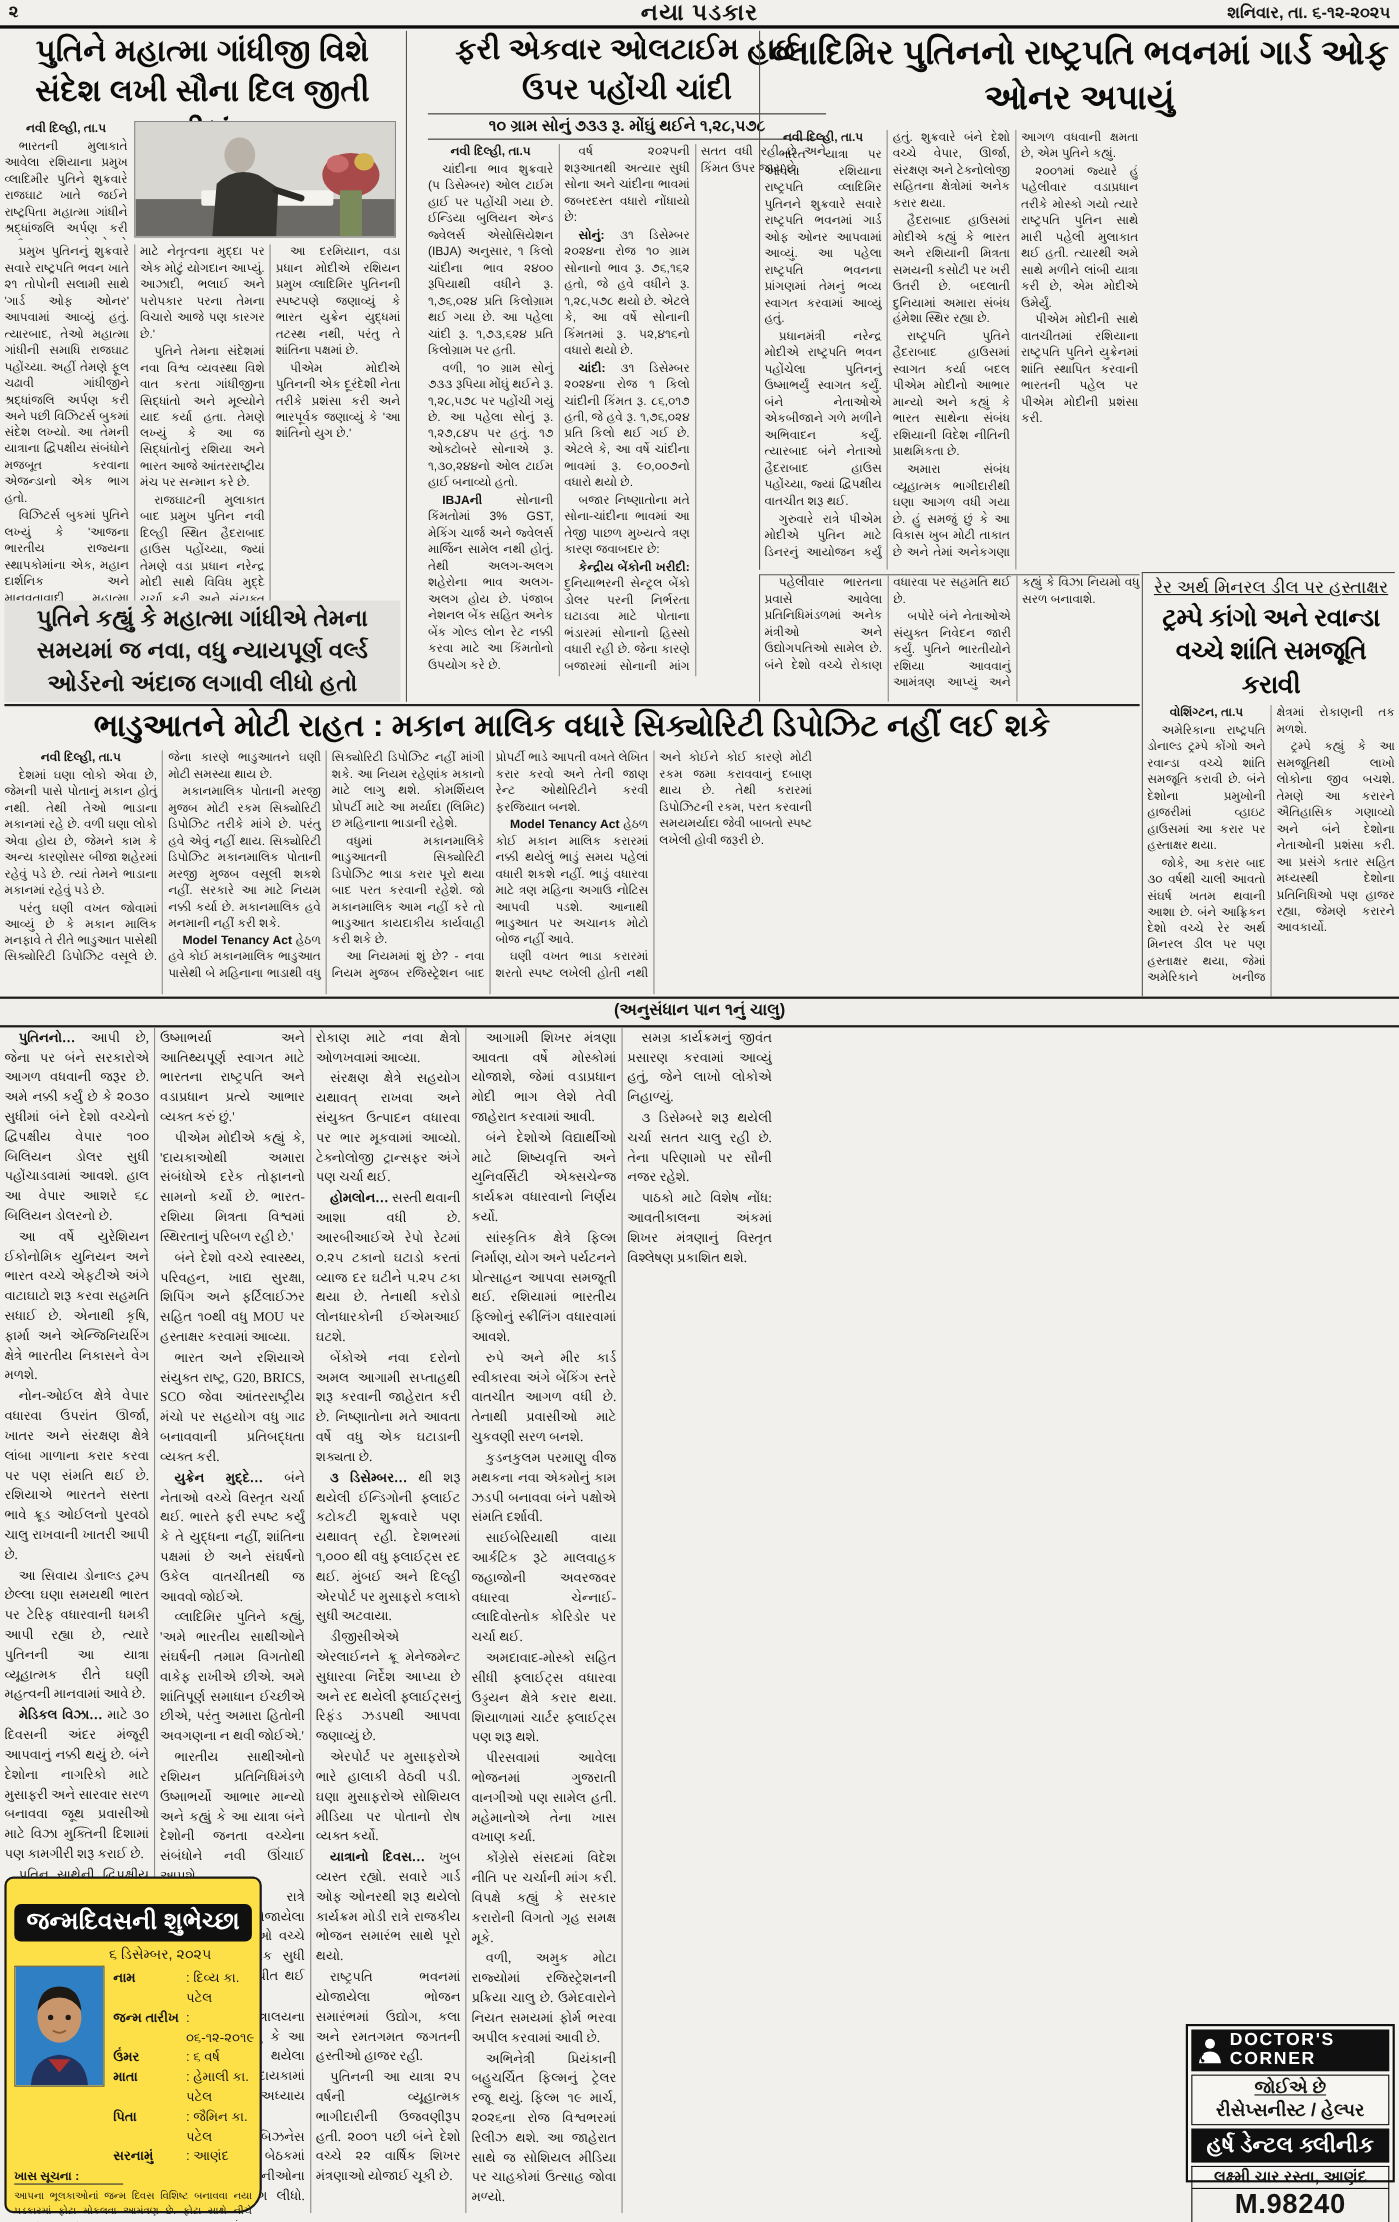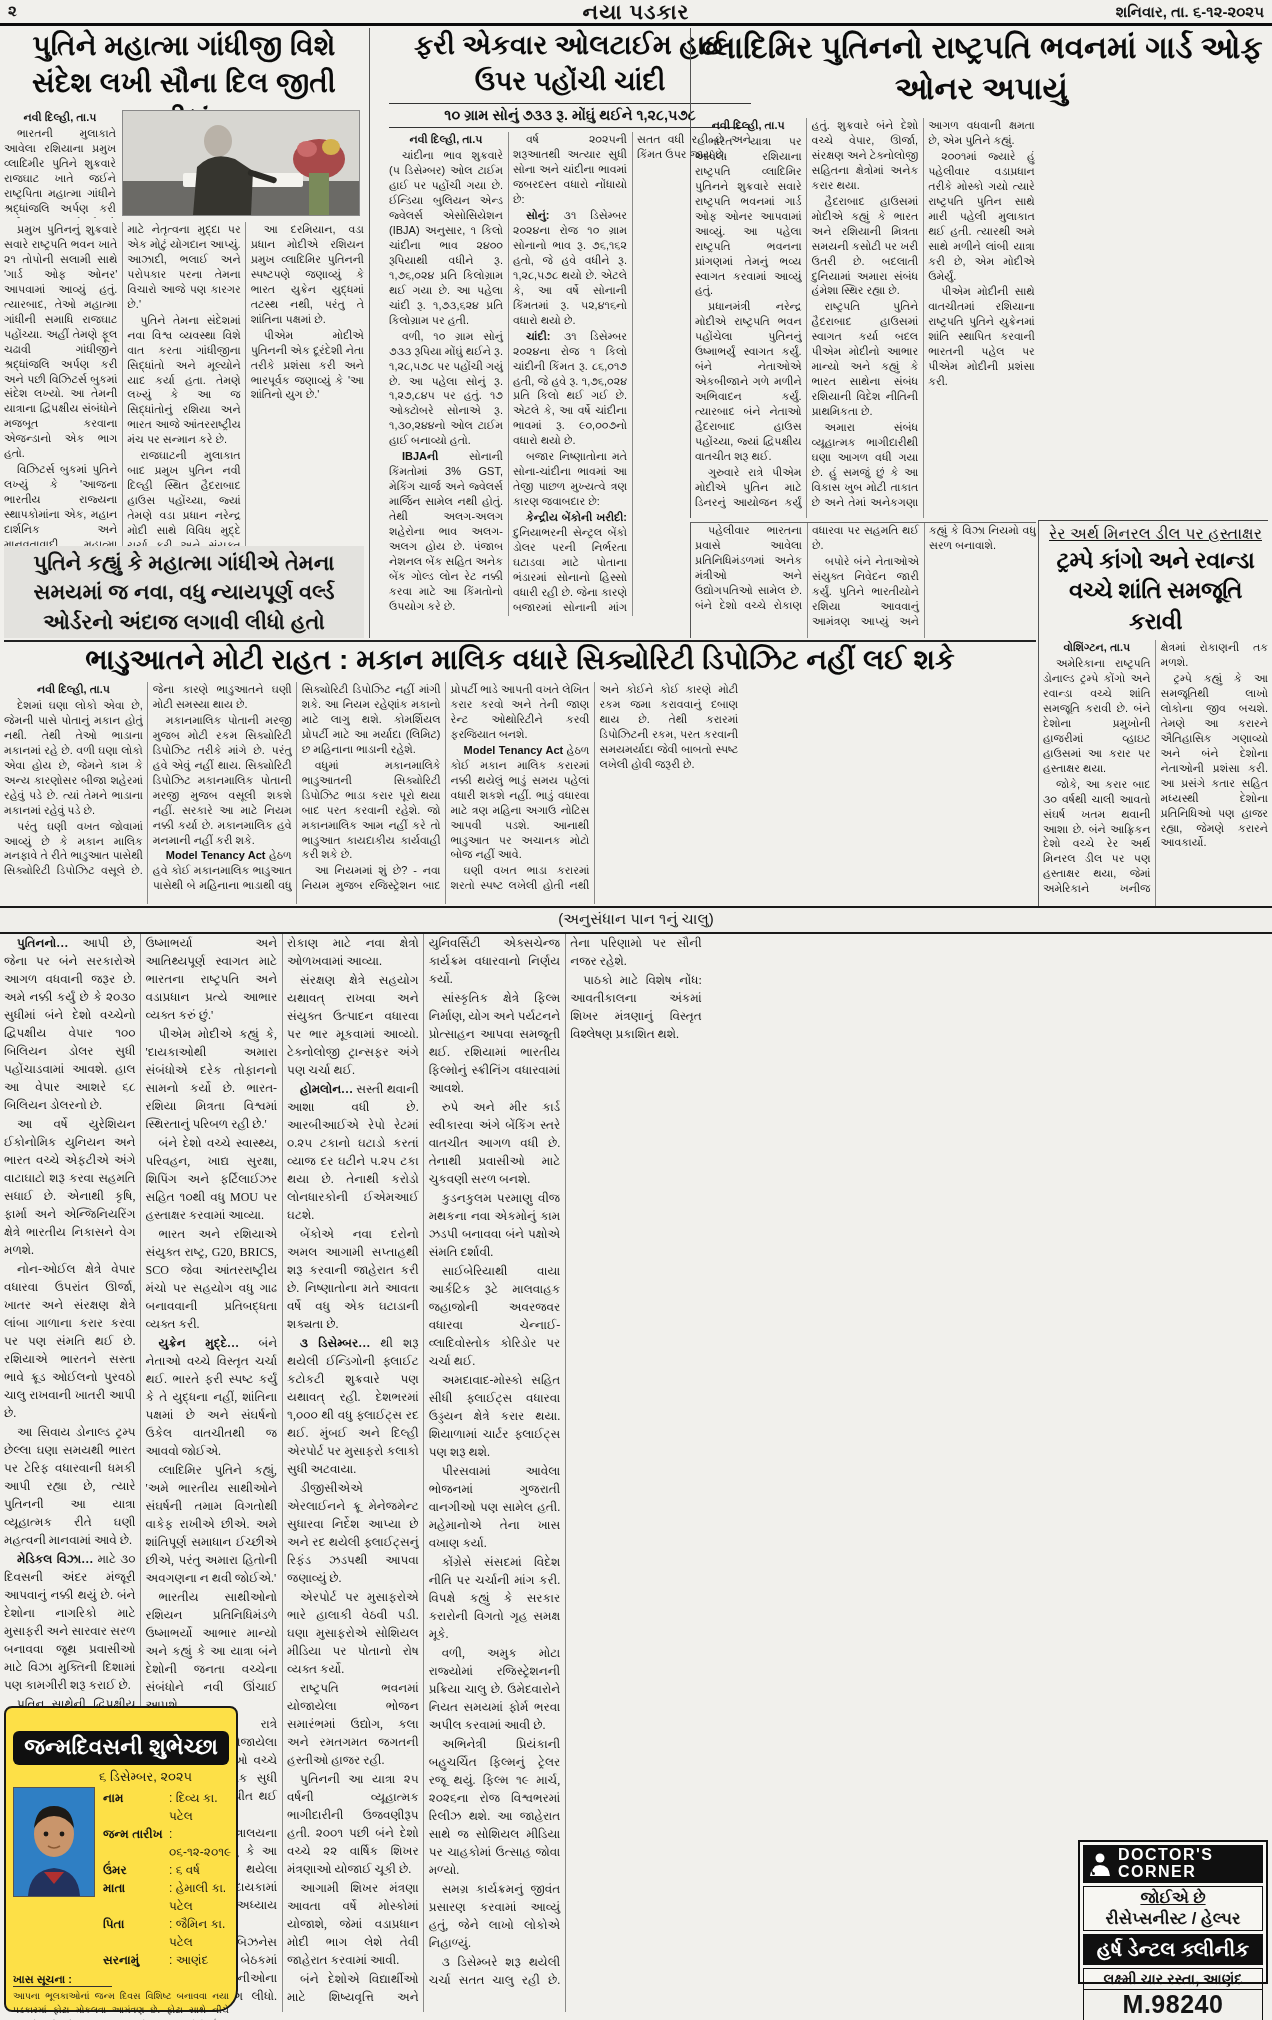--- a/index.html
+++ b/index.html
@@ -31,21 +31,21 @@
   .cols-2{column-count:2;}
   .cols-3{column-count:3;}
   .cols-5{column-count:5;}
   .cols-7{column-count:7;}
   .cols-9{column-count:9;font-family:Liberation Serif, serif;}
   .cont-text{font-size:12px;line-height:1.5;}
   .v-rule-l{border-left:1.5px solid #555;}
   
   .photo-frame{border:1px solid #888;background:#cfcecb;overflow:hidden;}
   
-  .cont-band{border-top:2.5px solid #1a1a1a;border-bottom:2px solid #1a1a1a;text-align:center;font-weight:normal;font-size:15px;line-height:22px;background:#efeeea;}
+  .cont-band{border-top:2.5px solid #1a1a1a;border-bottom:2px solid #1a1a1a;text-align:center;font-weight:bold;font-size:15px;line-height:22px;background:#efeeea;}
   
   .bd-box{border:2.5px solid #1a1a1a;border-radius:8px 8px 22px 8px;background:#fde047;padding:23px 7px;box-sizing:border-box;}
   .bd-title{background:#101010;color:#fff;font-weight:900;font-size:22px;text-align:center;border-radius:6px;padding:3px 0 5px;}
   .bd-date{text-align:left;font-weight:normal;font-size:13px;margin:4px 0 2px 86px;}
   .bd-main{display:flex;gap:8px;}
   .bd-photo{width:80px;height:108px;border:1px solid #555;flex:0 0 auto;overflow:hidden;}
   .bd-fields{flex:1;font-size:12px;line-height:1.5;margin-top:2px;}
   .bd-row{display:flex;}
   .bd-label{width:66px;font-weight:bold;flex:0 0 auto;}
   .bd-value{flex:1;}
@@ -184,20 +184,21 @@
     <p>ભારતીય સાથીઓનો રશિયન પ્રતિનિધિમંડળે ઉષ્માભર્યો આભાર માન્યો અને કહ્યું કે આ યાત્રા બંને દેશોની જનતા વચ્ચેના સંબંધોને નવી ઊંચાઈ આપશે.</p>
     <p>ગઈકાલે રાત્રે નિવાસસ્થાને યોજાયેલા ડિનરમાં બંને નેતાઓ વચ્ચે લગભગ ત્રણ કલાક સુધી અનૌપચારિક વાતચીત થઈ હતી.</p>
     <p>વિદેશ મંત્રાલયના પ્રવક્તાએ જણાવ્યું કે આ યાત્રા દરમિયાન થયેલા કરારોથી આગામી દાયકામાં સહયોગનો નવો અધ્યાય શરૂ થશે.</p>
     <p>બંને દેશોની બિઝનેસ કાઉન્સિલની બેઠકમાં ૨૦૦થી વધુ કંપનીઓના પ્રતિનિધિઓએ ભાગ લીધો. રોકાણ માટે નવા ક્ષેત્રો ઓળખવામાં આવ્યા.</p>
     <p>સંરક્ષણ ક્ષેત્રે સહયોગ યથાવત્ રાખવા અને સંયુક્ત ઉત્પાદન વધારવા પર ભાર મૂકવામાં આવ્યો. ટેક્નોલોજી ટ્રાન્સફર અંગે પણ ચર્ચા થઈ.</p>
     <p><b>હોમલોન… </b>સસ્તી થવાની આશા વધી છે. આરબીઆઈએ રેપો રેટમાં ૦.૨૫ ટકાનો ઘટાડો કરતાં વ્યાજ દર ઘટીને ૫.૨૫ ટકા થયા છે. તેનાથી કરોડો લોનધારકોની ઈએમઆઈ ઘટશે.</p>
     <p>બેંકોએ નવા દરોનો અમલ આગામી સપ્તાહથી શરૂ કરવાની જાહેરાત કરી છે. નિષ્ણાતોના મતે આવતા વર્ષે વધુ એક ઘટાડાની શક્યતા છે.</p>
     <p><b>૩ ડિસેમ્બર… </b>થી શરૂ થયેલી ઈન્ડિગોની ફ્લાઈટ કટોકટી શુક્રવારે પણ યથાવત્ રહી. દેશભરમાં ૧,૦૦૦ થી વધુ ફ્લાઈટ્સ રદ થઈ. મુંબઈ અને દિલ્હી એરપોર્ટ પર મુસાફરો કલાકો સુધી અટવાયા.</p>
     <p>ડીજીસીએએ એરલાઈનને ક્રૂ મેનેજમેન્ટ સુધારવા નિર્દેશ આપ્યા છે અને રદ થયેલી ફ્લાઈટ્સનું રિફંડ ઝડપથી આપવા જણાવ્યું છે.</p>
     <p>એરપોર્ટ પર મુસાફરોએ ભારે હાલાકી વેઠવી પડી. ઘણા મુસાફરોએ સોશિયલ મીડિયા પર પોતાનો રોષ વ્યક્ત કર્યો.</p>
+    <p><b>યાત્રાનો દિવસ… </b>ખુબ વ્યસ્ત રહ્યો. સવારે ગાર્ડ ઓફ ઓનરથી શરૂ થયેલો કાર્યક્રમ મોડી રાત્રે રાજકીય ભોજન સમારંભ સાથે પૂરો થયો.</p>
     <p>રાષ્ટ્રપતિ ભવનમાં યોજાયેલા ભોજન સમારંભમાં ઉદ્યોગ, કલા અને રમતગમત જગતની હસ્તીઓ હાજર રહી.</p>
     <p>પુતિનની આ યાત્રા ૨૫ વર્ષની વ્યૂહાત્મક ભાગીદારીની ઉજવણીરૂપ હતી. ૨૦૦૧ પછી બંને દેશો વચ્ચે ૨૨ વાર્ષિક શિખર મંત્રણાઓ યોજાઈ ચૂકી છે.</p>
     <p>આગામી શિખર મંત્રણા આવતા વર્ષે મોસ્કોમાં યોજાશે, જેમાં વડાપ્રધાન મોદી ભાગ લેશે તેવી જાહેરાત કરવામાં આવી.</p>
     <p>બંને દેશોએ વિદ્યાર્થીઓ માટે શિષ્યવૃત્તિ અને યુનિવર્સિટી એક્સચેન્જ કાર્યક્રમ વધારવાનો નિર્ણય કર્યો.</p>
     <p>સાંસ્કૃતિક ક્ષેત્રે ફિલ્મ નિર્માણ, યોગ અને પર્યટનને પ્રોત્સાહન આપવા સમજૂતી થઈ. રશિયામાં ભારતીય ફિલ્મોનું સ્ક્રીનિંગ વધારવામાં આવશે.</p>
     <p>રુપે અને મીર કાર્ડ સ્વીકારવા અંગે બેંકિંગ સ્તરે વાતચીત આગળ વધી છે. તેનાથી પ્રવાસીઓ માટે ચુકવણી સરળ બનશે.</p>
     <p>કુડનકુલમ પરમાણુ વીજ મથકના નવા એકમોનું કામ ઝડપી બનાવવા બંને પક્ષોએ સંમતિ દર્શાવી.</p>
     <p>સાઈબેરિયાથી વાયા આર્કટિક રૂટે માલવાહક જહાજોની અવરજવર વધારવા ચેન્નાઈ-વ્લાદિવોસ્તોક કોરિડોર પર ચર્ચા થઈ.</p>
     <p>અમદાવાદ-મોસ્કો સહિત સીધી ફ્લાઈટ્સ વધારવા ઉડ્ડયન ક્ષેત્રે કરાર થયા. શિયાળામાં ચાર્ટર ફ્લાઈટ્સ પણ શરૂ થશે.</p>
     <p>પીરસવામાં આવેલા ભોજનમાં ગુજરાતી વાનગીઓ પણ સામેલ હતી. મહેમાનોએ તેના ખાસ વખાણ કર્યા.</p>

